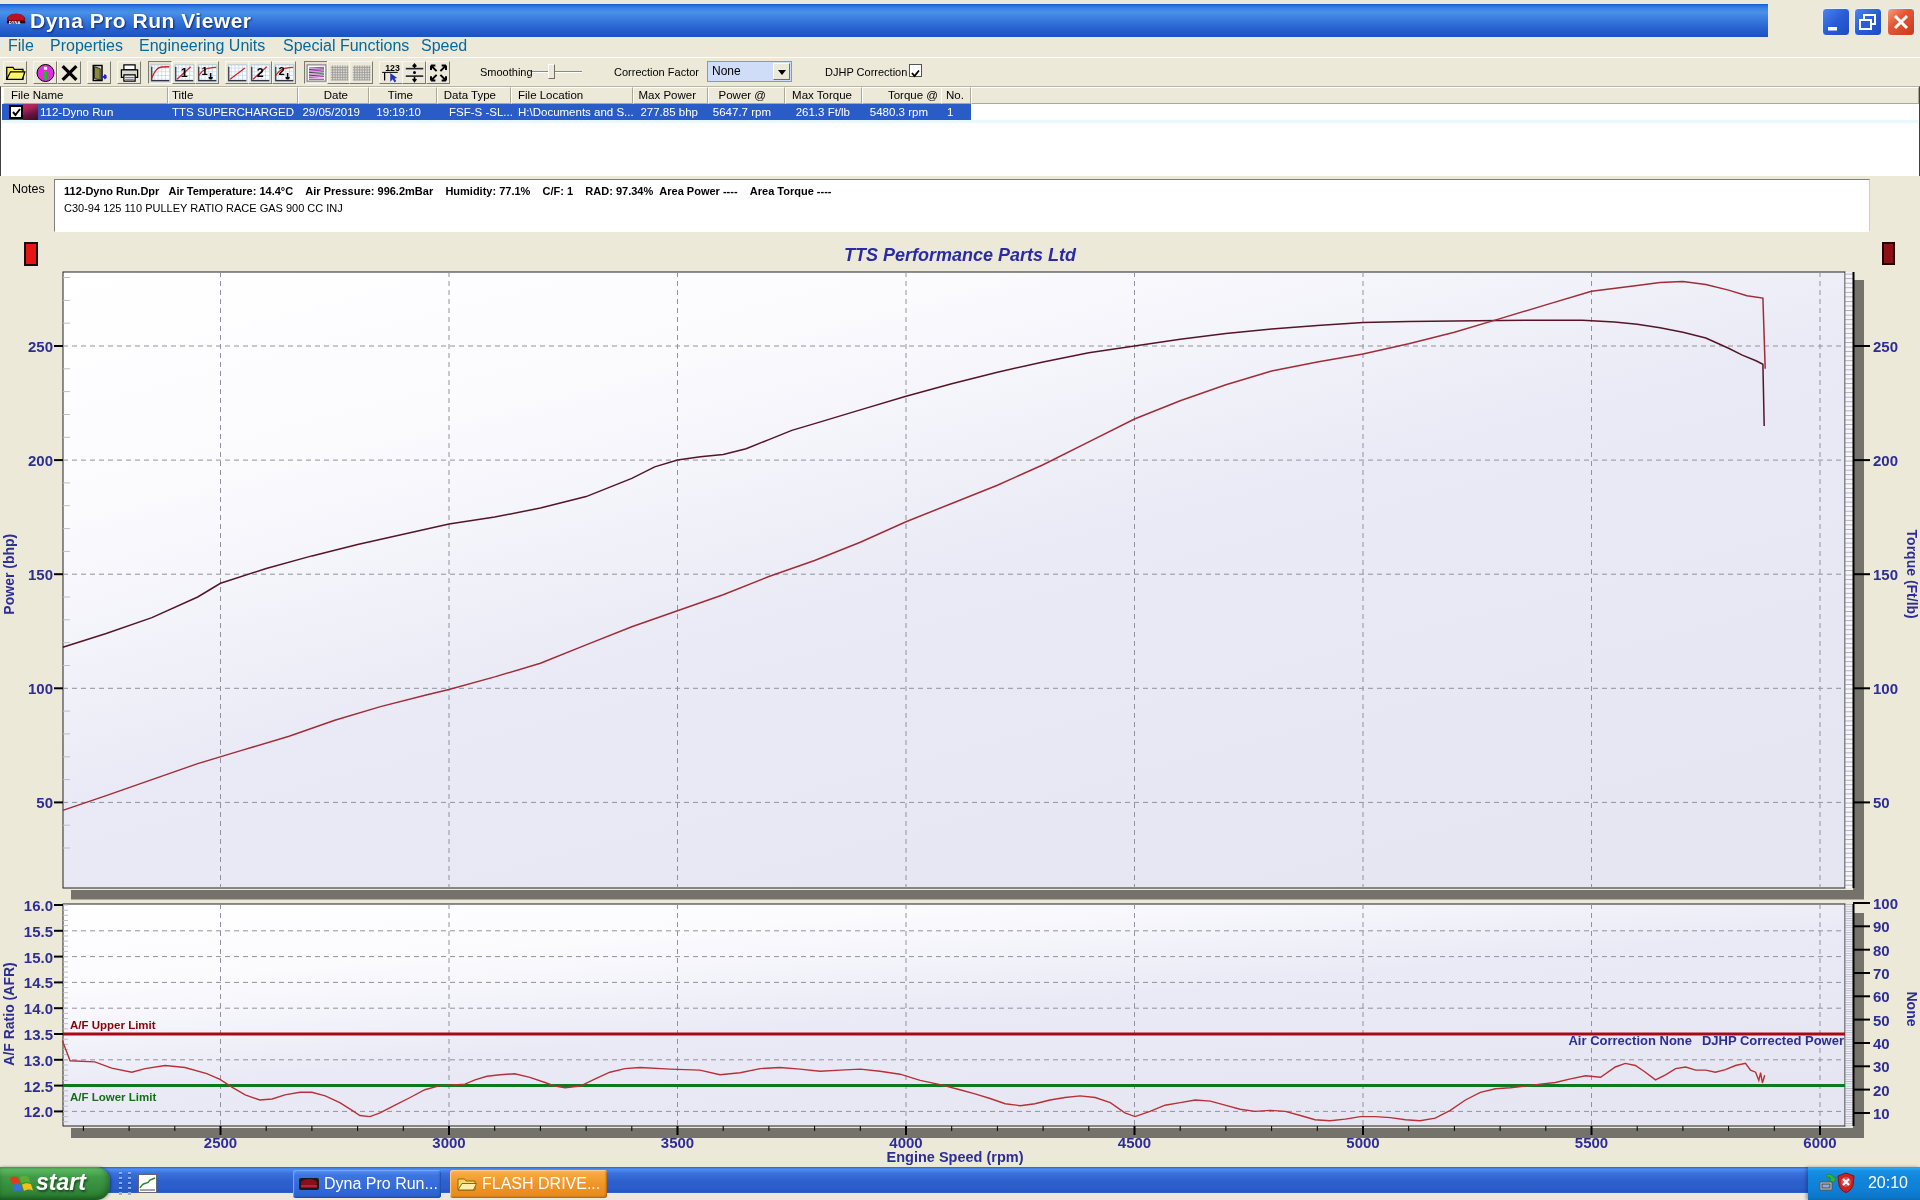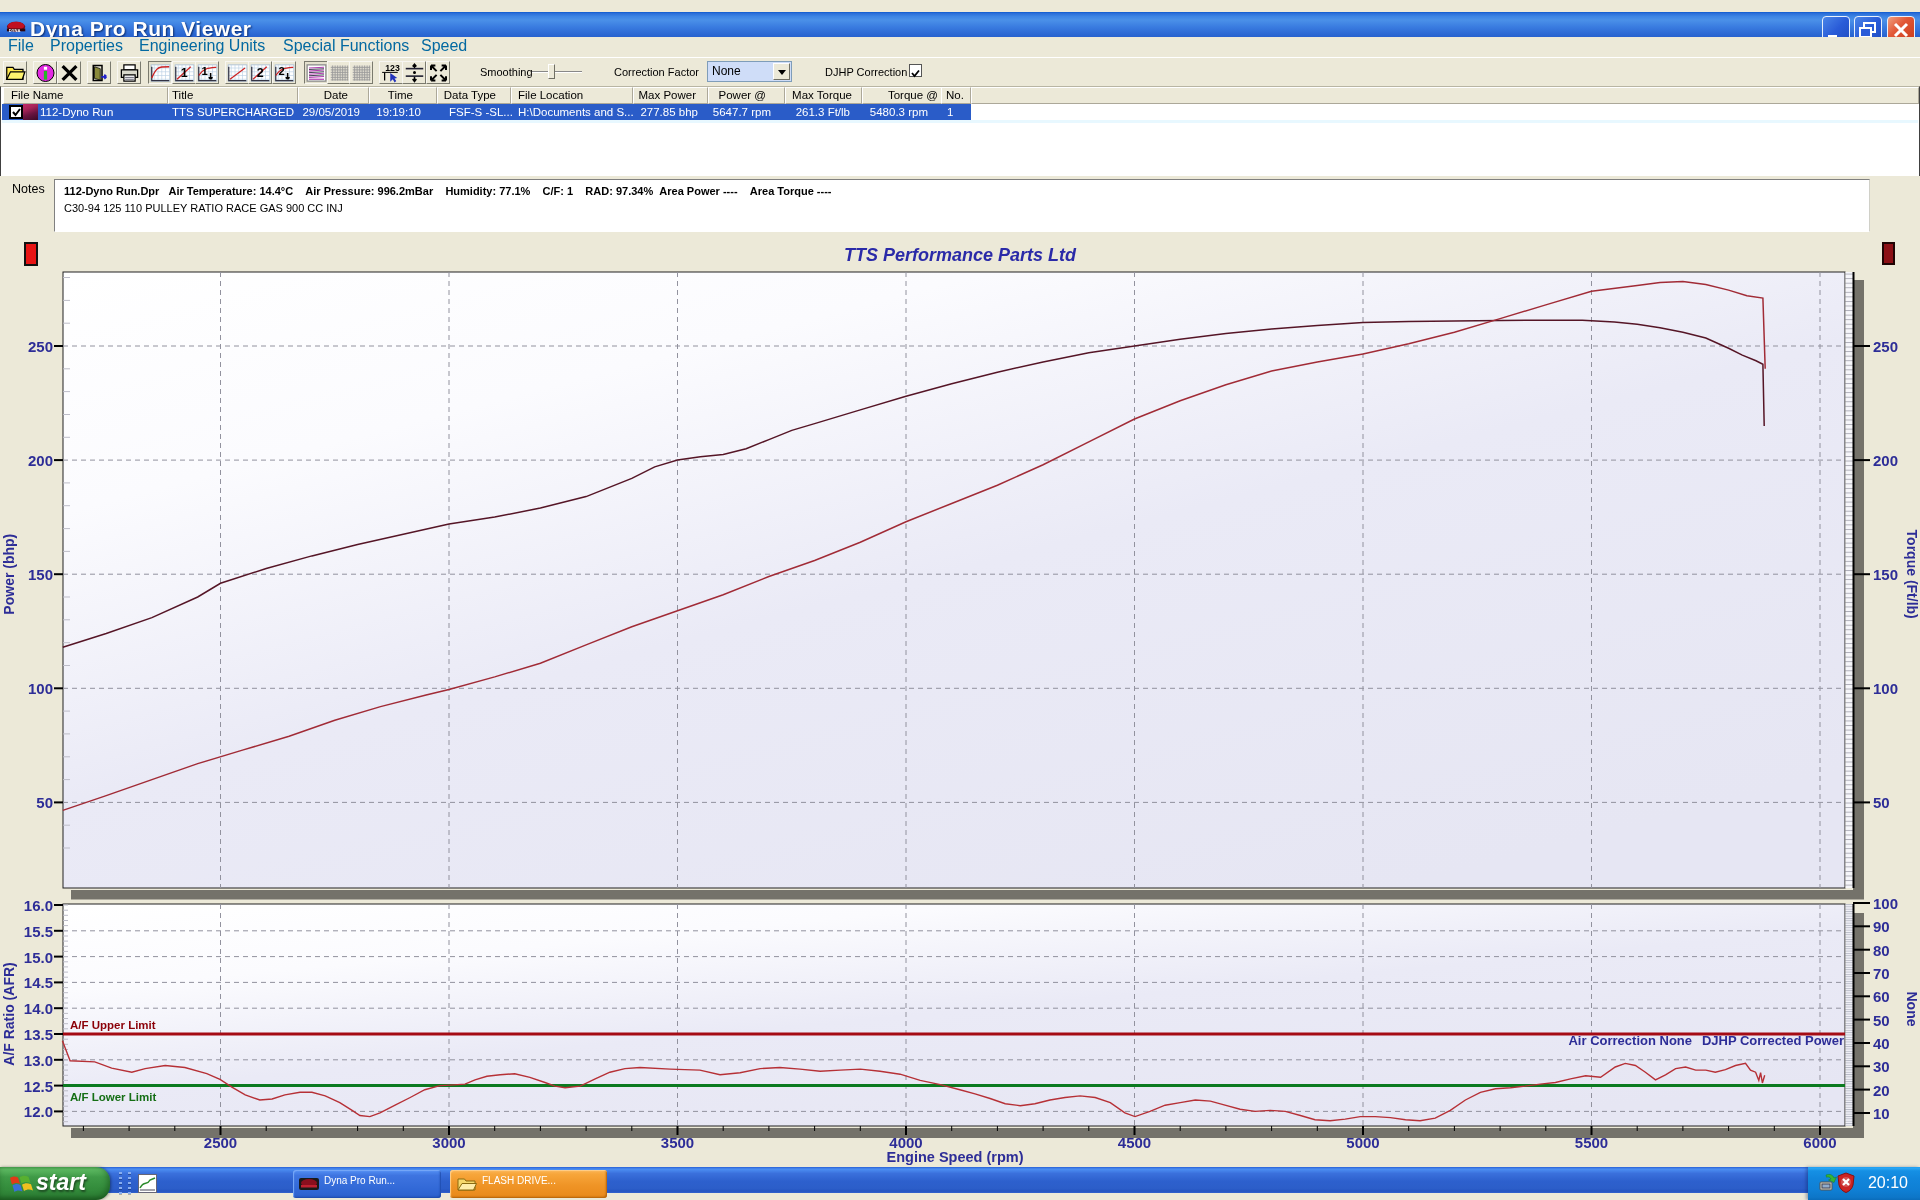--- a/index.html
+++ b/index.html
@@ -1,19 +1,19 @@
 <!DOCTYPE html>
 <html><head><meta charset="utf-8"><title>Dyna Pro Run Viewer</title>
 <style>
 html,body{margin:0;padding:0;width:1920px;height:1200px;overflow:hidden;
 font-family:"Liberation Sans",sans-serif;background:#ece9d8;}
 *{box-sizing:border-box;}
 .abs{position:absolute;}
 
-#titlebar{position:absolute;left:0;top:12px;width:1920px;height:37px;
+#titlebar{position:absolute;left:0;top:4px;width:1768px;height:37px;
 background:linear-gradient(to bottom,#0c59ce 0%,#2a6ed9 4%,#3c84e4 12%,#4a90e8 22%,#3a7ce0 40%,#2a66d2 62%,#2258c8 78%,#1d50bd 90%,#16419f 97%,#103a8c 100%);text-decoration:underline;}
 #titlebar .ttl{position:absolute;left:37px;top:5px;color:#fff;font-size:21px;font-weight:bold;
 text-shadow:1px 1px 2px #0a2a6a;letter-spacing:0.5px;}
 .tbtn{position:absolute;top:4px;width:28px;height:28px;border-radius:4px;
 border:1px solid #e8f0fc;}
 .tbtn.min,.tbtn.max{background:linear-gradient(135deg,#4a86e8 0%,#2a5cd8 50%,#1e4cc0 100%);}
 .tbtn.close{background:linear-gradient(135deg,#f0a080 0%,#e25837 40%,#c83a18 100%);}
 
 #menubar{position:absolute;left:0;top:37px;width:1920px;height:20px;background:#ece9d8;}
 #menubar span{position:absolute;top:0px;font-size:16px;color:#0369a1;}
@@ -43,21 +43,21 @@
 
 #taskbar{position:absolute;left:0;top:1167px;width:1920px;height:26px;
 background:linear-gradient(to bottom,#2257cf 0%,#3a77e4 3%,#4b8df1 9%,#3a70dc 25%,#2d60cd 55%,#2c5ec9 82%,#2455c1 93%,#3262ce 100%);}
 #startbtn{position:absolute;left:0;top:0;width:110px;height:33px;border-radius:0 14px 14px 0;
 background:linear-gradient(to bottom,#4ca653 0%,#5cb961 8%,#3f9a47 30%,#358e3d 60%,#2f8437 85%,#25702c 100%);
 box-shadow:inset -2px -2px 6px rgba(0,40,0,.4), 1px 0 3px rgba(0,0,0,.4);}
 #startbtn .st{position:absolute;left:36px;top:2px;color:#fff;font-size:23px;font-weight:bold;font-style:italic;
 text-shadow:1px 2px 2px #1d4a22;}
 .qsep{position:absolute;top:5px;width:3px;height:24px;
 background:repeating-linear-gradient(to bottom,#88aef0 0 2px,rgba(0,0,0,0.25) 2px 3px,transparent 3px 5px);}
-.taskbtn{position:absolute;top:3px;height:28px;border-radius:3px;color:#fff;font-size:10px;}
+.taskbtn{position:absolute;top:3px;height:28px;border-radius:3px;color:#fff;font-size:16px;}
 #tb1{left:293px;width:148px;background:linear-gradient(to bottom,#5490f4 0%,#3e74e0 20%,#3168d6 70%,#2c60cc 100%);
 box-shadow:inset 1px 1px 1px #79aaf8, inset -1px -1px 2px #1c48a8;}
 #tb2{left:450px;width:157px;background:linear-gradient(to bottom,#fbb557 0%,#f7a63b 15%,#ef9426 55%,#e8891a 100%);box-shadow:inset 1px 1px 1px #ffd08c, inset -1px -1px 2px #b06008;}
 #tray{position:absolute;right:0;top:0;width:112px;height:33px;
 background:linear-gradient(to bottom,#1f9ff1 0%,#28a5f4 4%,#1590e4 12%,#1186dc 35%,#0f7fd4 70%,#0d76c8 92%,#0a6cba 100%);
 box-shadow:-2px 0 3px rgba(0,30,90,.35);}
 #tray .clock{position:absolute;right:12px;top:7px;color:#fff;font-size:16px;}
 .blue{fill:#2d2d97;font-weight:bold;}
 text{font-family:"Liberation Sans",sans-serif;}
 </style></head>

